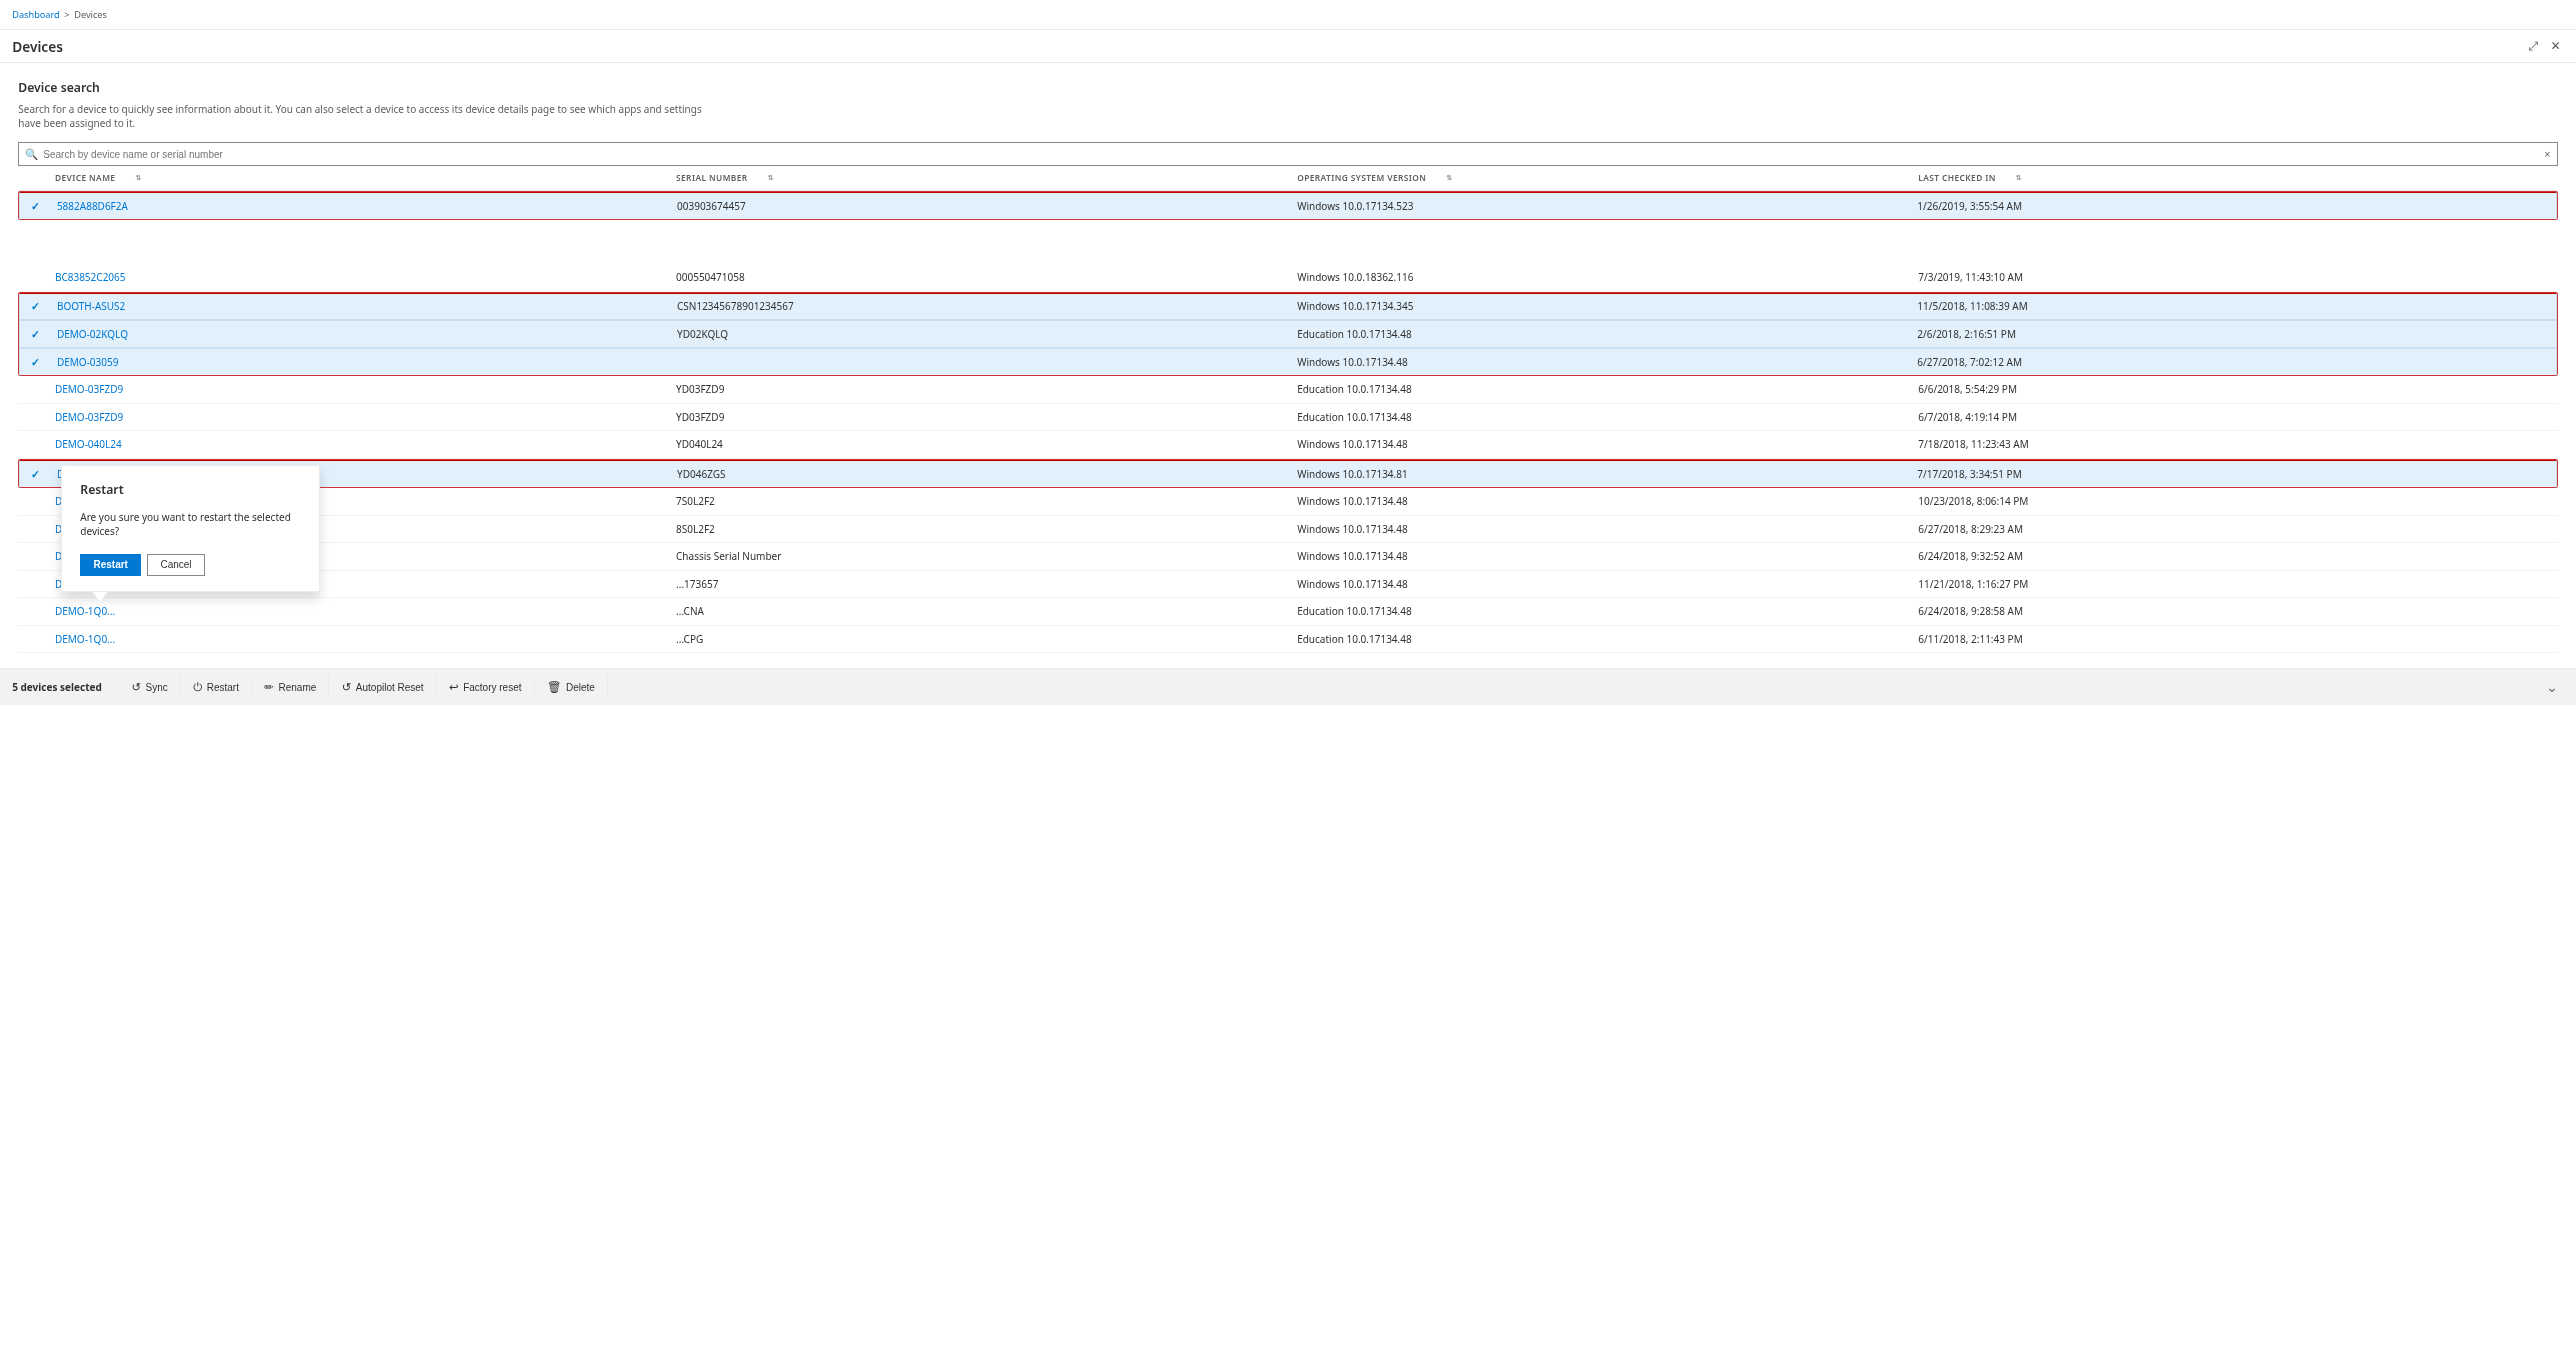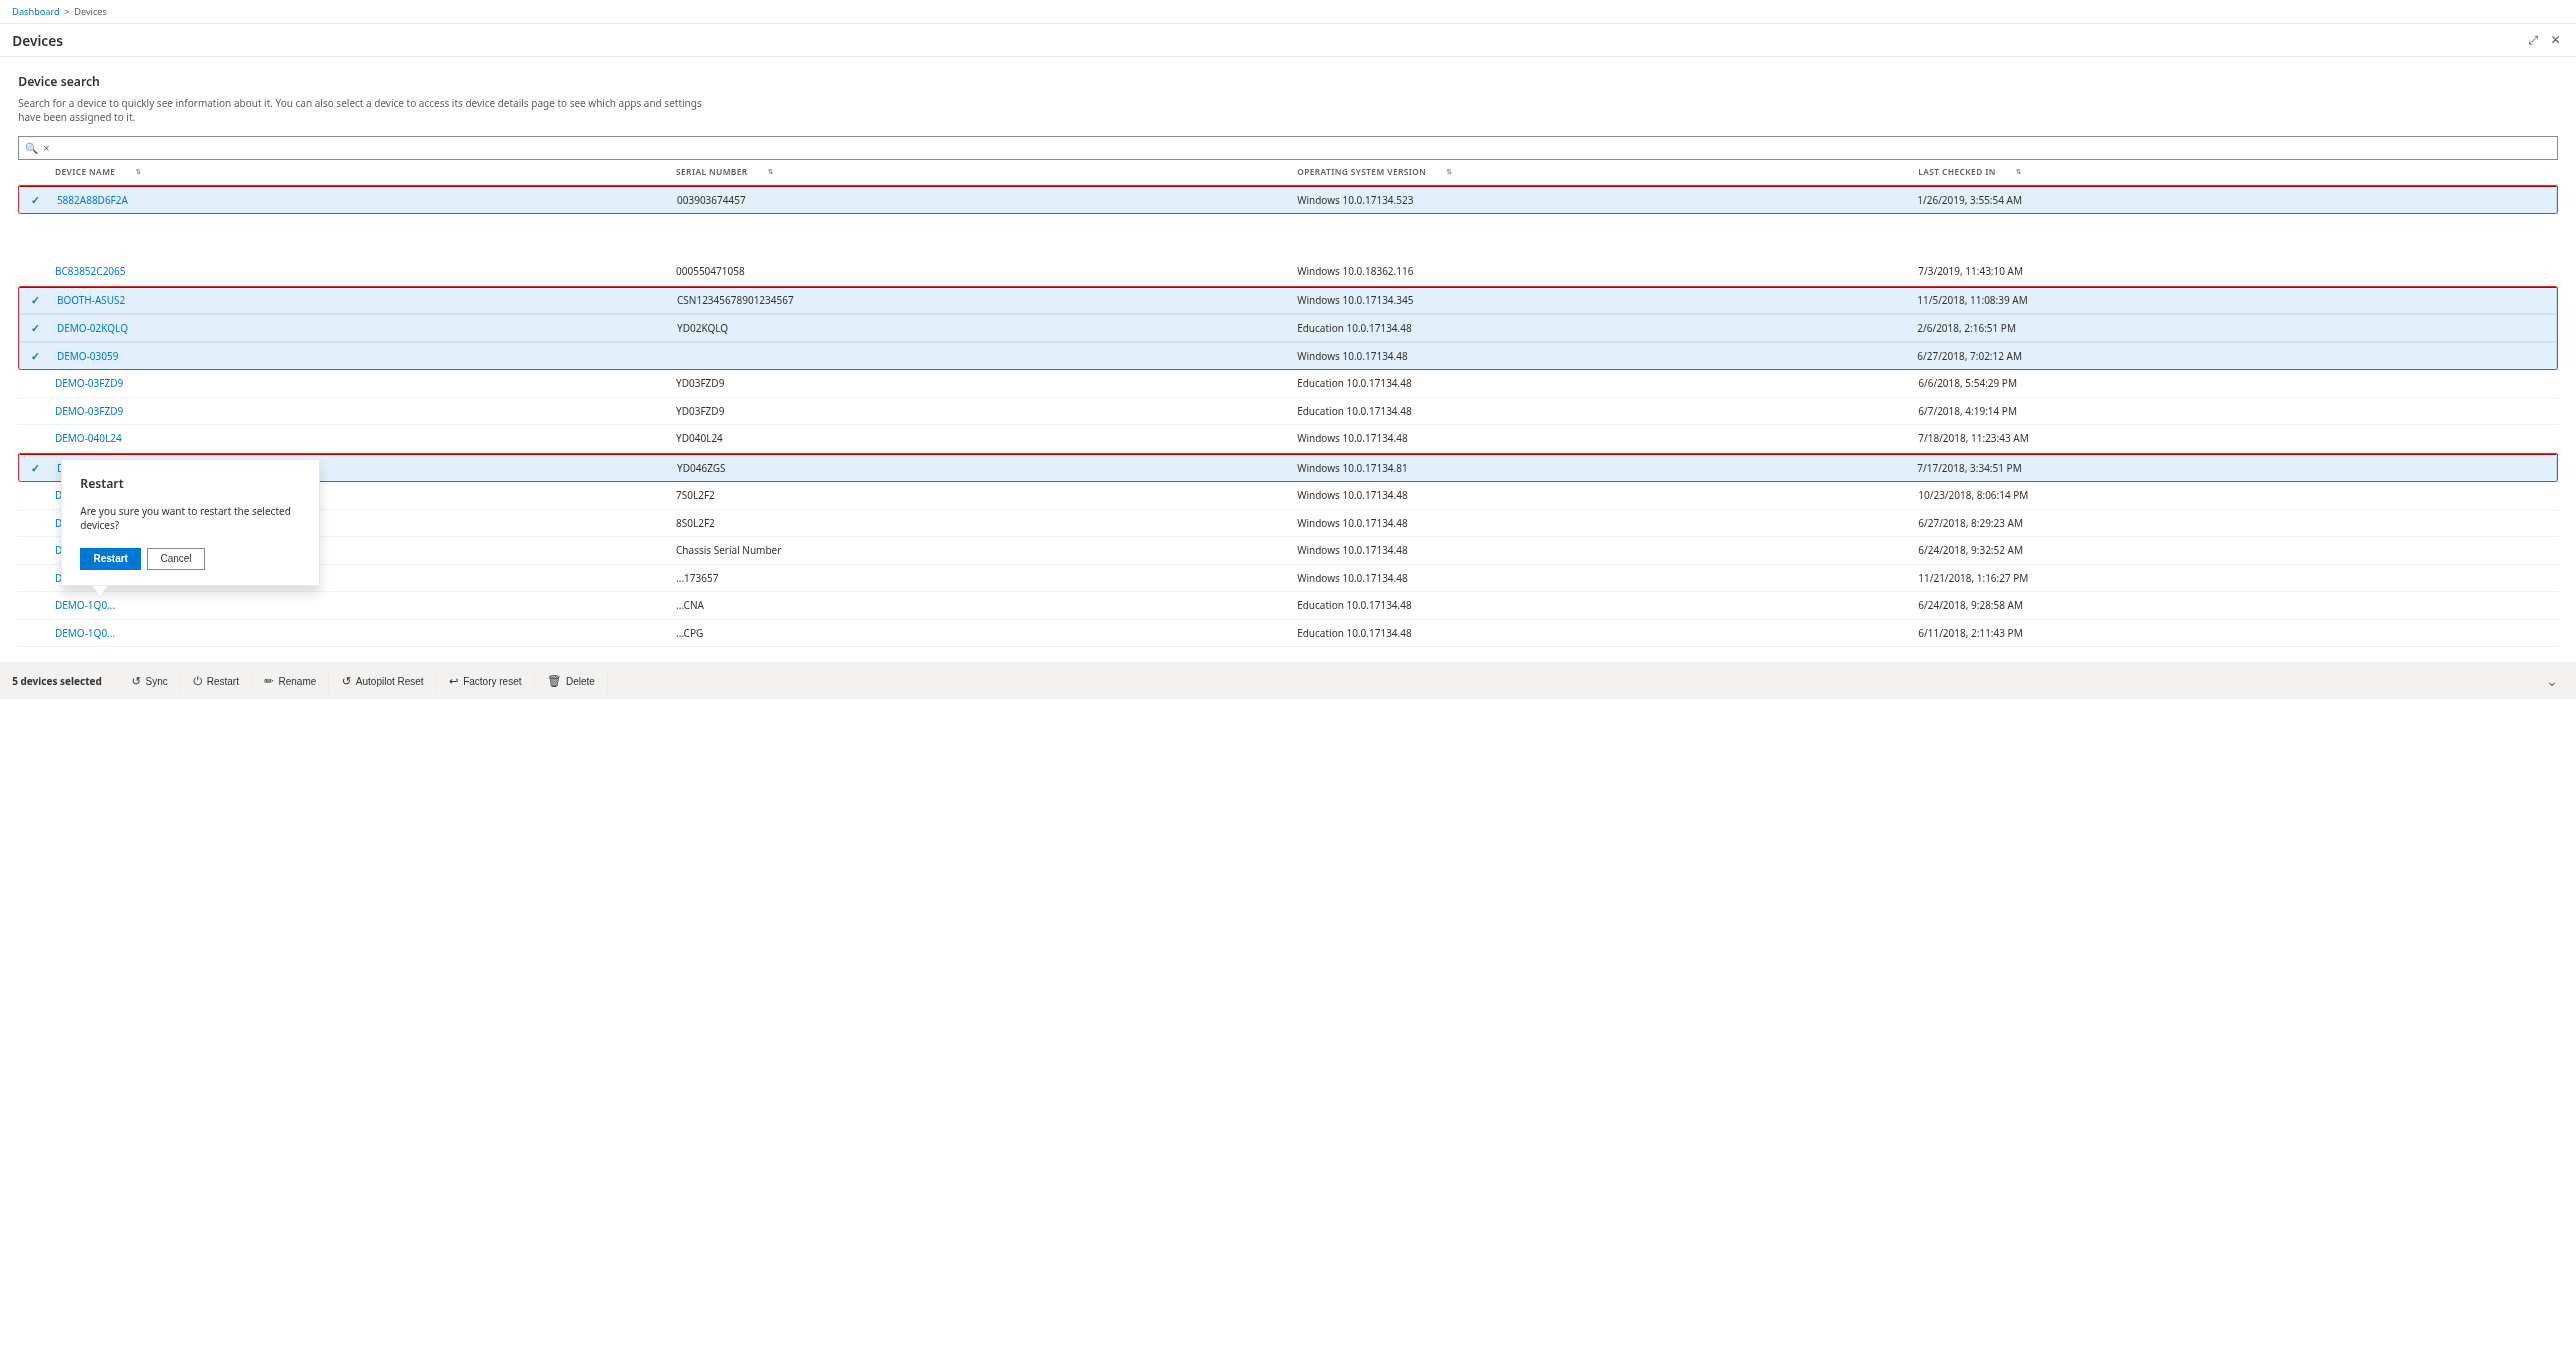--- a/index.html
+++ b/index.html
@@ -2,21 +2,21 @@
 <html style="font-size:12.2px"><head>
   <meta charset="utf-8">
   <style>
     * { box-sizing: border-box; margin: 0; padding: 0; }
     body { font-family: 'Segoe UI', system-ui, sans-serif; font-size: 10px; background: #f3f2f1; color: #323130; }
 
     .top-bar {
       background: #fff;
       border-bottom: 0.8px solid #edebe9;
       padding: 0 12.2px;
-      height: 24px;
+      height: 30px;
       display: flex;
       align-items: center;
     }
     .breadcrumb { font-size: 9.2px; color: #605e5c; display: flex; align-items: center; gap: 4.6px; }
     .breadcrumb a { color: #0078d4; text-decoration: none; }
     .breadcrumb-sep { color: #605e5c; }
 
     .panel {
       background: #fff;
       margin: 0;
@@ -221,20 +221,21 @@
       <button class="icon-btn" title="Close">✕</button>
     </div>
   </div>
 
   <div class="panel-body">
     <h2 class="section-title">Device search</h2>
     <p class="section-desc">Search for a device to quickly see information about it. You can also select a device to access its device details page to see which apps and settings have been assigned to it.</p>
 
     <div class="search-box">
       <span class="search-icon">🔍</span>
+      <input type="text" class="search-input" placeholder="Search by device name or serial number" style="">
       <button class="search-clear">×</button>
     </div>
 
     <div class="table-container">
       <div class="table-header">
         <div class="table-header-cell"></div>
         <div class="table-header-cell">
           <span>DEVICE NAME</span>
           <span class="sort-icon">⇅</span>
         </div>

